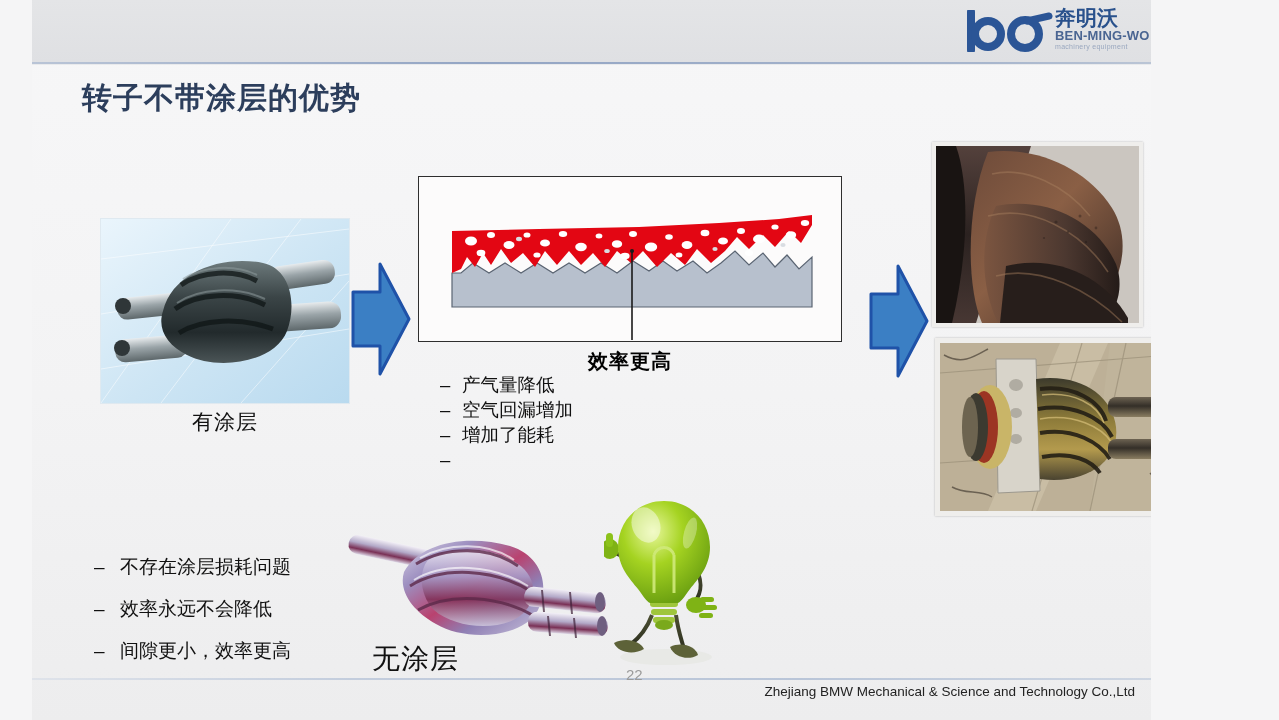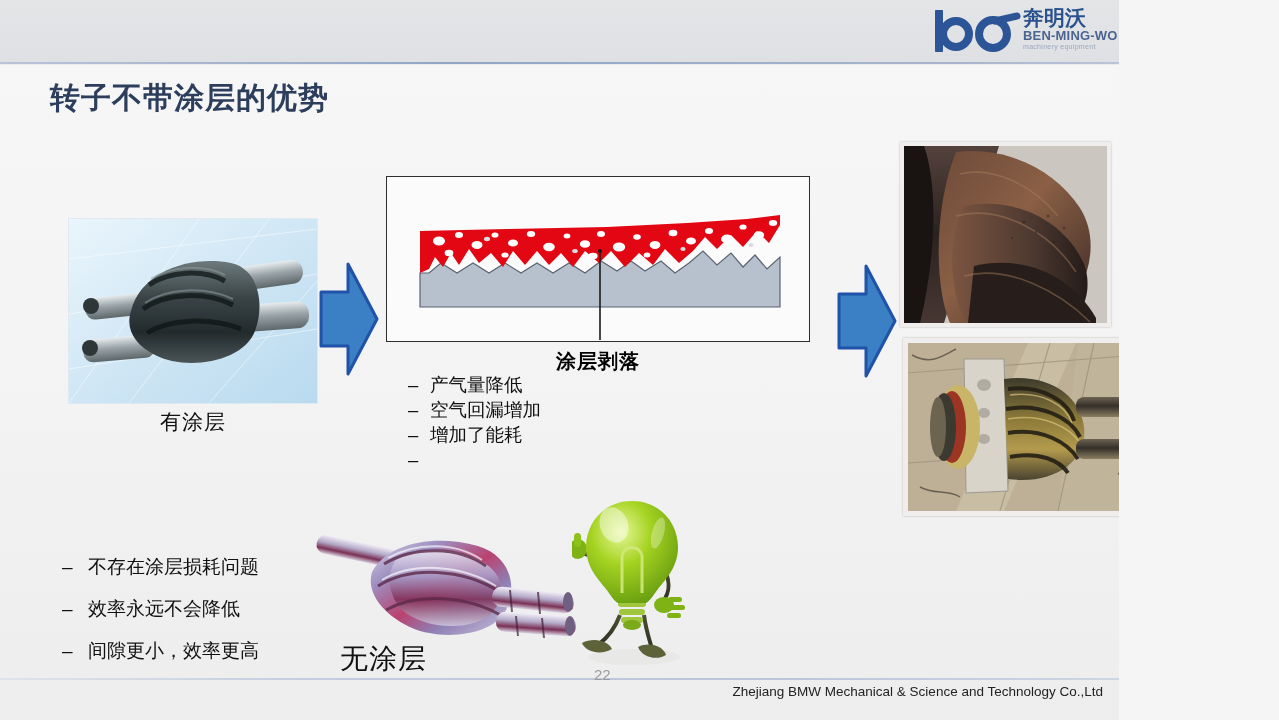--- a/index.html
+++ b/index.html
@@ -12,20 +12,21 @@
     overflow: hidden;
     font-family: "Liberation Sans", "DejaVu Sans", sans-serif;
     background: #f5f5f6;
   }
   .slide {
     position: relative;
     width: 1119px;
     height: 720px;
     background: linear-gradient(180deg, #f7f7f8 0%, #f3f3f4 55%, #ededee 100%);
     overflow: hidden;
+    margin-left: 32px;
   }
 
   
   .header-band {
     position: absolute;
     left: 0; top: 0;
     width: 1279px; height: 62px;
     background: linear-gradient(180deg, #e4e5e7 0%, #dfe0e3 100%);
   }
   .header-rule {
@@ -379,21 +380,21 @@
           <ellipse cx="188" cy="74" rx="2.8" ry="2"></ellipse>
         <ellipse cx="296" cy="72" rx="2.6" ry="1.9"></ellipse>
           <ellipse cx="364" cy="68" rx="2.6" ry="1.9"></ellipse>
       </g>
 
       <line x1="213" y1="74" x2="213" y2="163" stroke="#1a1a1a" stroke-width="1.6"></line>
       <circle cx="213" cy="74" r="2" fill="#1a1a1a"></circle>
     </svg>
   </div>
 
-  <div class="coat-heading">涂层剥落</div>
+  <div class="coat-heading">效率更高</div>
 
   <div class="mid-list">
     <div class="li">
       <span class="dash">–</span>
       <span>产气量降低</span>
     </div>
     <div class="li">
       <span class="dash">–</span>
       <span>空气回漏增加</span>
     </div>

